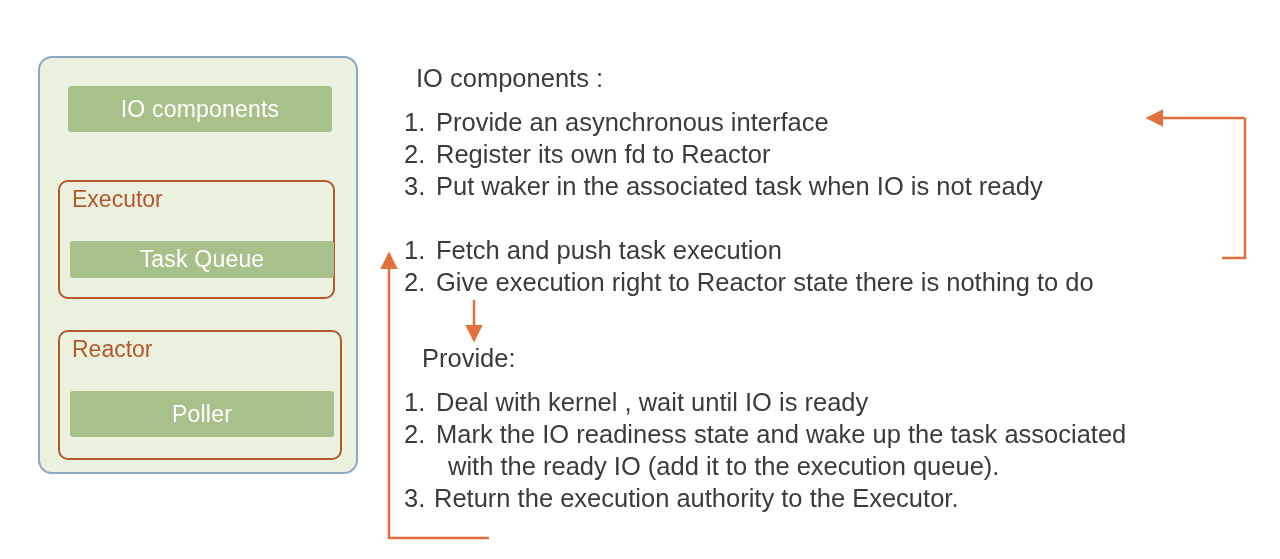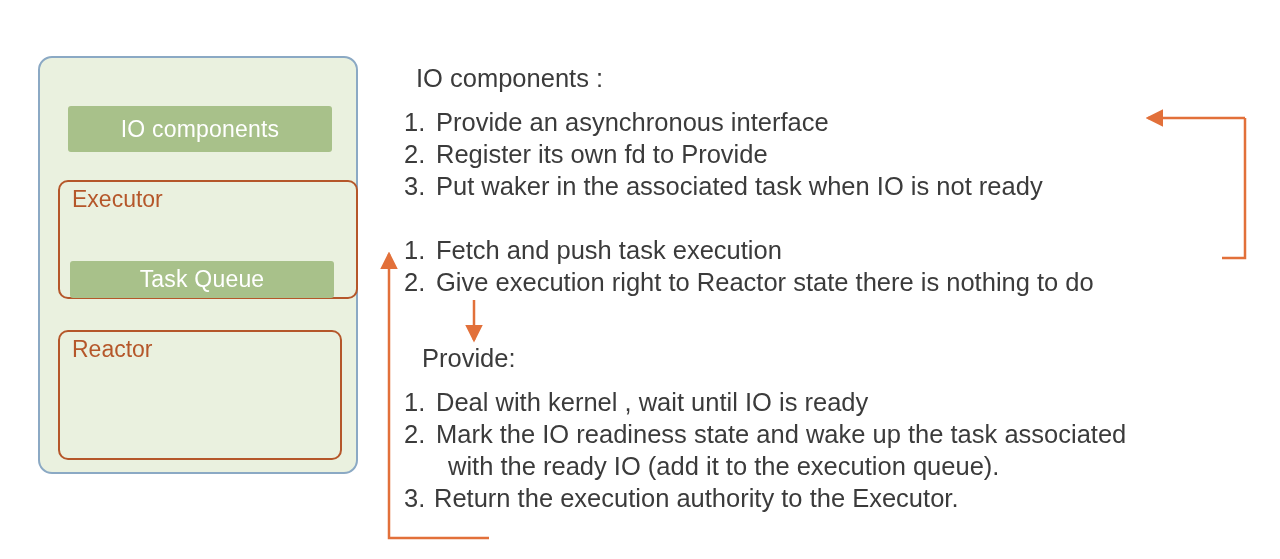--- a/index.html
+++ b/index.html
@@ -31,21 +31,20 @@
   .green-box {
     position: absolute;
     background: #a8c18a;
     border-radius: 3px;
     color: #ffffff;
     font-size: 23px;
     display: flex;
     align-items: center;
     justify-content: center;
     letter-spacing: 0.2px;
-    margin-top: 20px;
   }
 
   #io-components-box {
     left: 66px;
     top: 84px;
     width: 264px;
     height: 46px;
   }
 
   .outline-box {
@@ -144,43 +143,44 @@
     pointer-events: none;
   }
 </style>
 </head>
 <body>
 
 <div id="left-panel">
 
   <div class="green-box" id="io-components-box" style="left:28px; top:28px; width:264px; height:46px;">IO components</div>
 
-  <div class="outline-box" id="executor-box" style="left:18px; top:122px; width:300px; height:119px;">
+  <div class="outline-box" id="executor-box" style="left:18px; top:122px; width:277px; height:119px;">
     <span class="outline-label">Executor</span>
   </div>
 
   <div class="green-box" id="task-queue-box" style="left:30px; top:183px; width:264px; height:37px;">Task Queue</div>
 
   <div class="outline-box" id="reactor-box" style="left:18px; top:272px; width:284px; height:130px;">
     <span class="outline-label">Reactor</span>
   </div>
 
+  <div class="green-box" id="poller-box" style="left:30px; top:333px; width:264px; height:46px;">Poller</div>
 
 </div>
 
 <div id="text-panel">
 
   <div class="para heading">IO components :</div>
   <div class="item">
     <span class="num">1.</span>
     <span>Provide an asynchronous interface</span>
   </div>
   <div class="item">
     <span class="num">2.</span>
-    <span>Register its own fd to Provide</span>
+    <span>Register its own fd to Reactor</span>
   </div>
   <div class="item">
     <span class="num">3.</span>
     <span>Put waker in the associated task when IO is not ready</span>
   </div>
 
   <div class="spacer"></div>
 
   <div class="item">
     <span class="num">1.</span>

